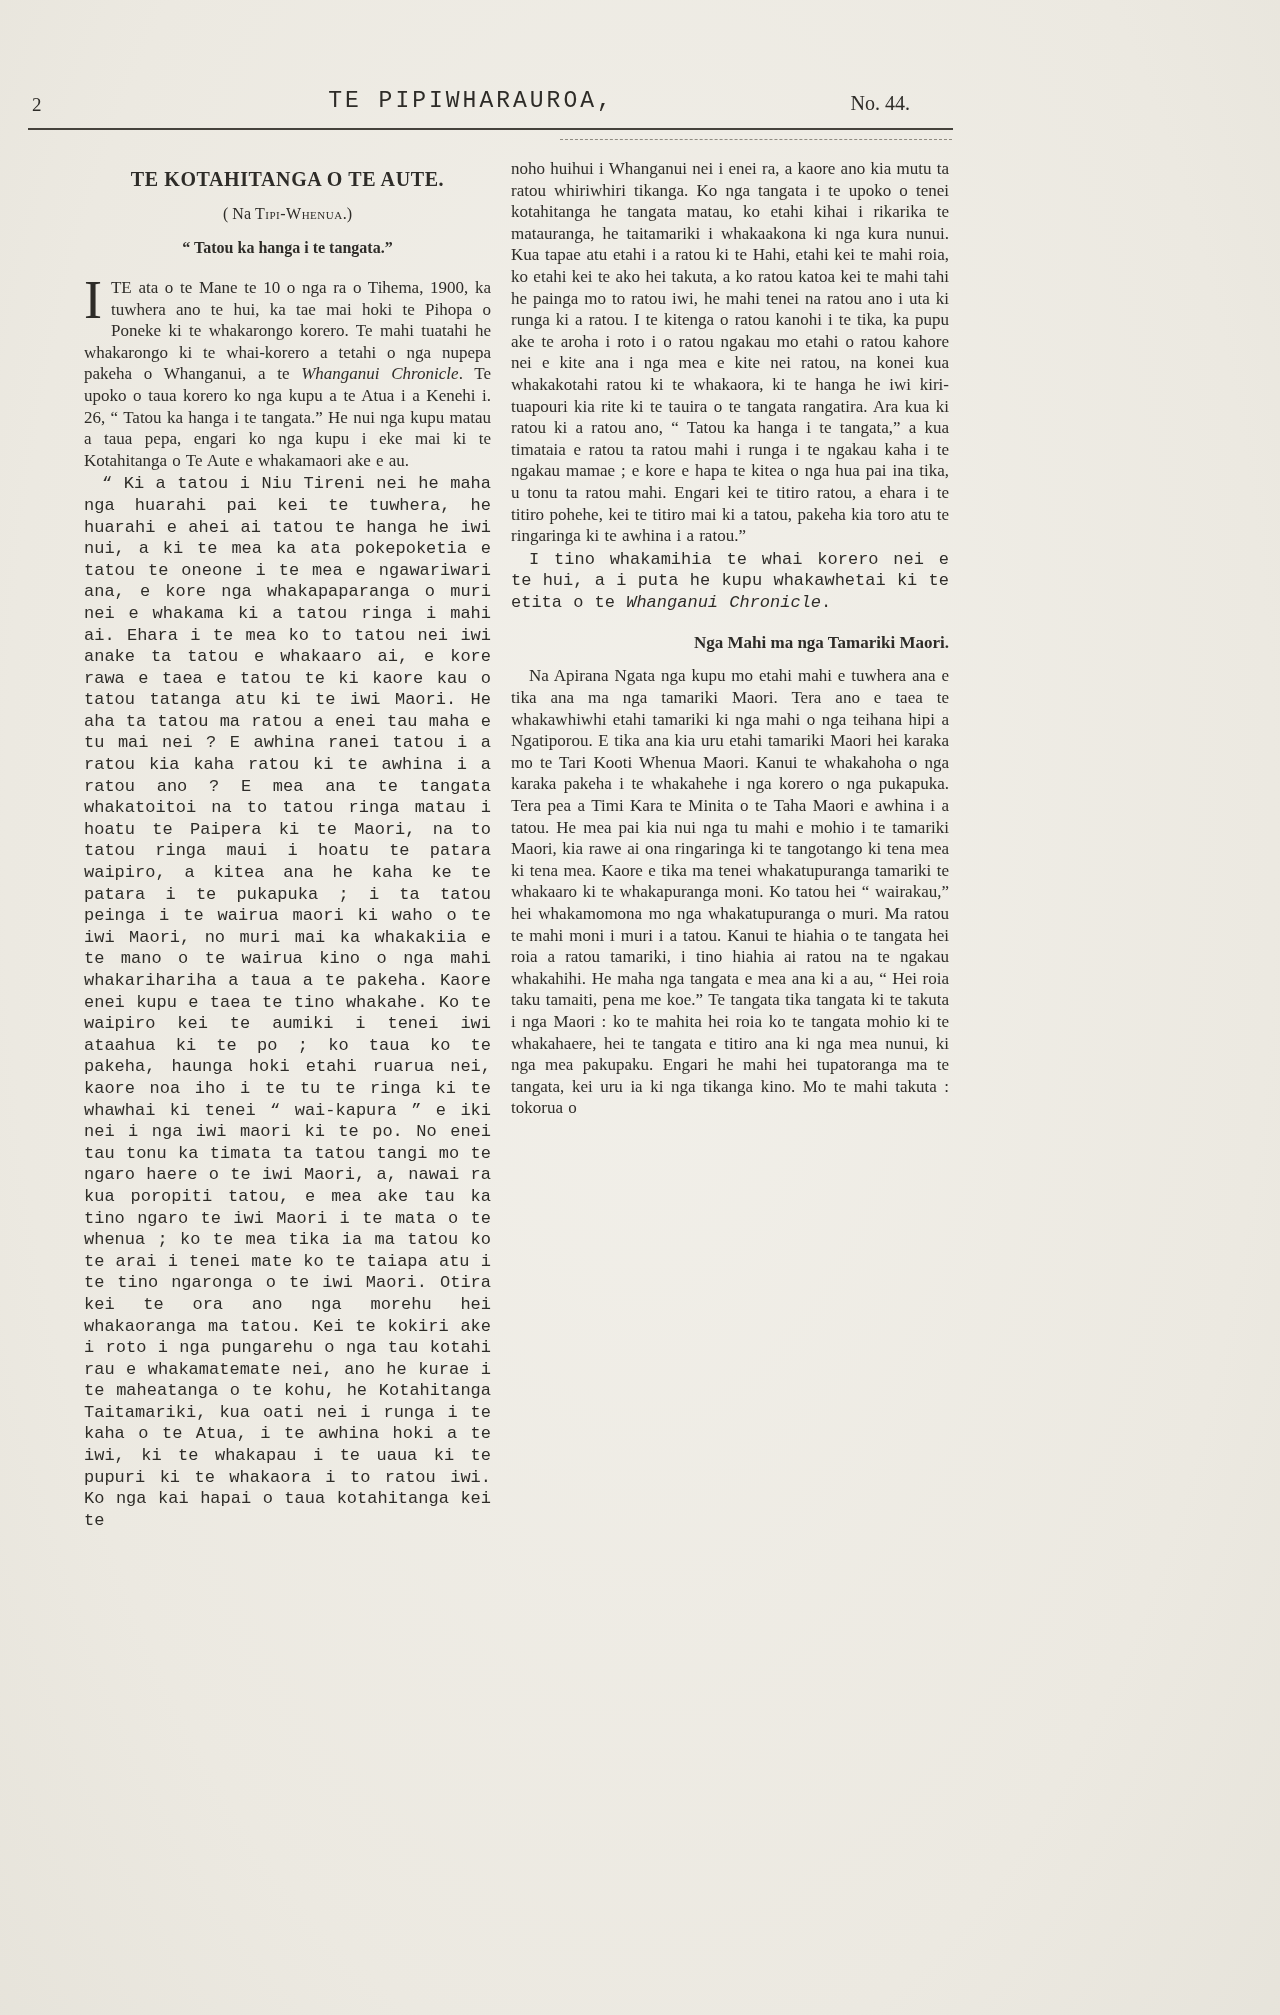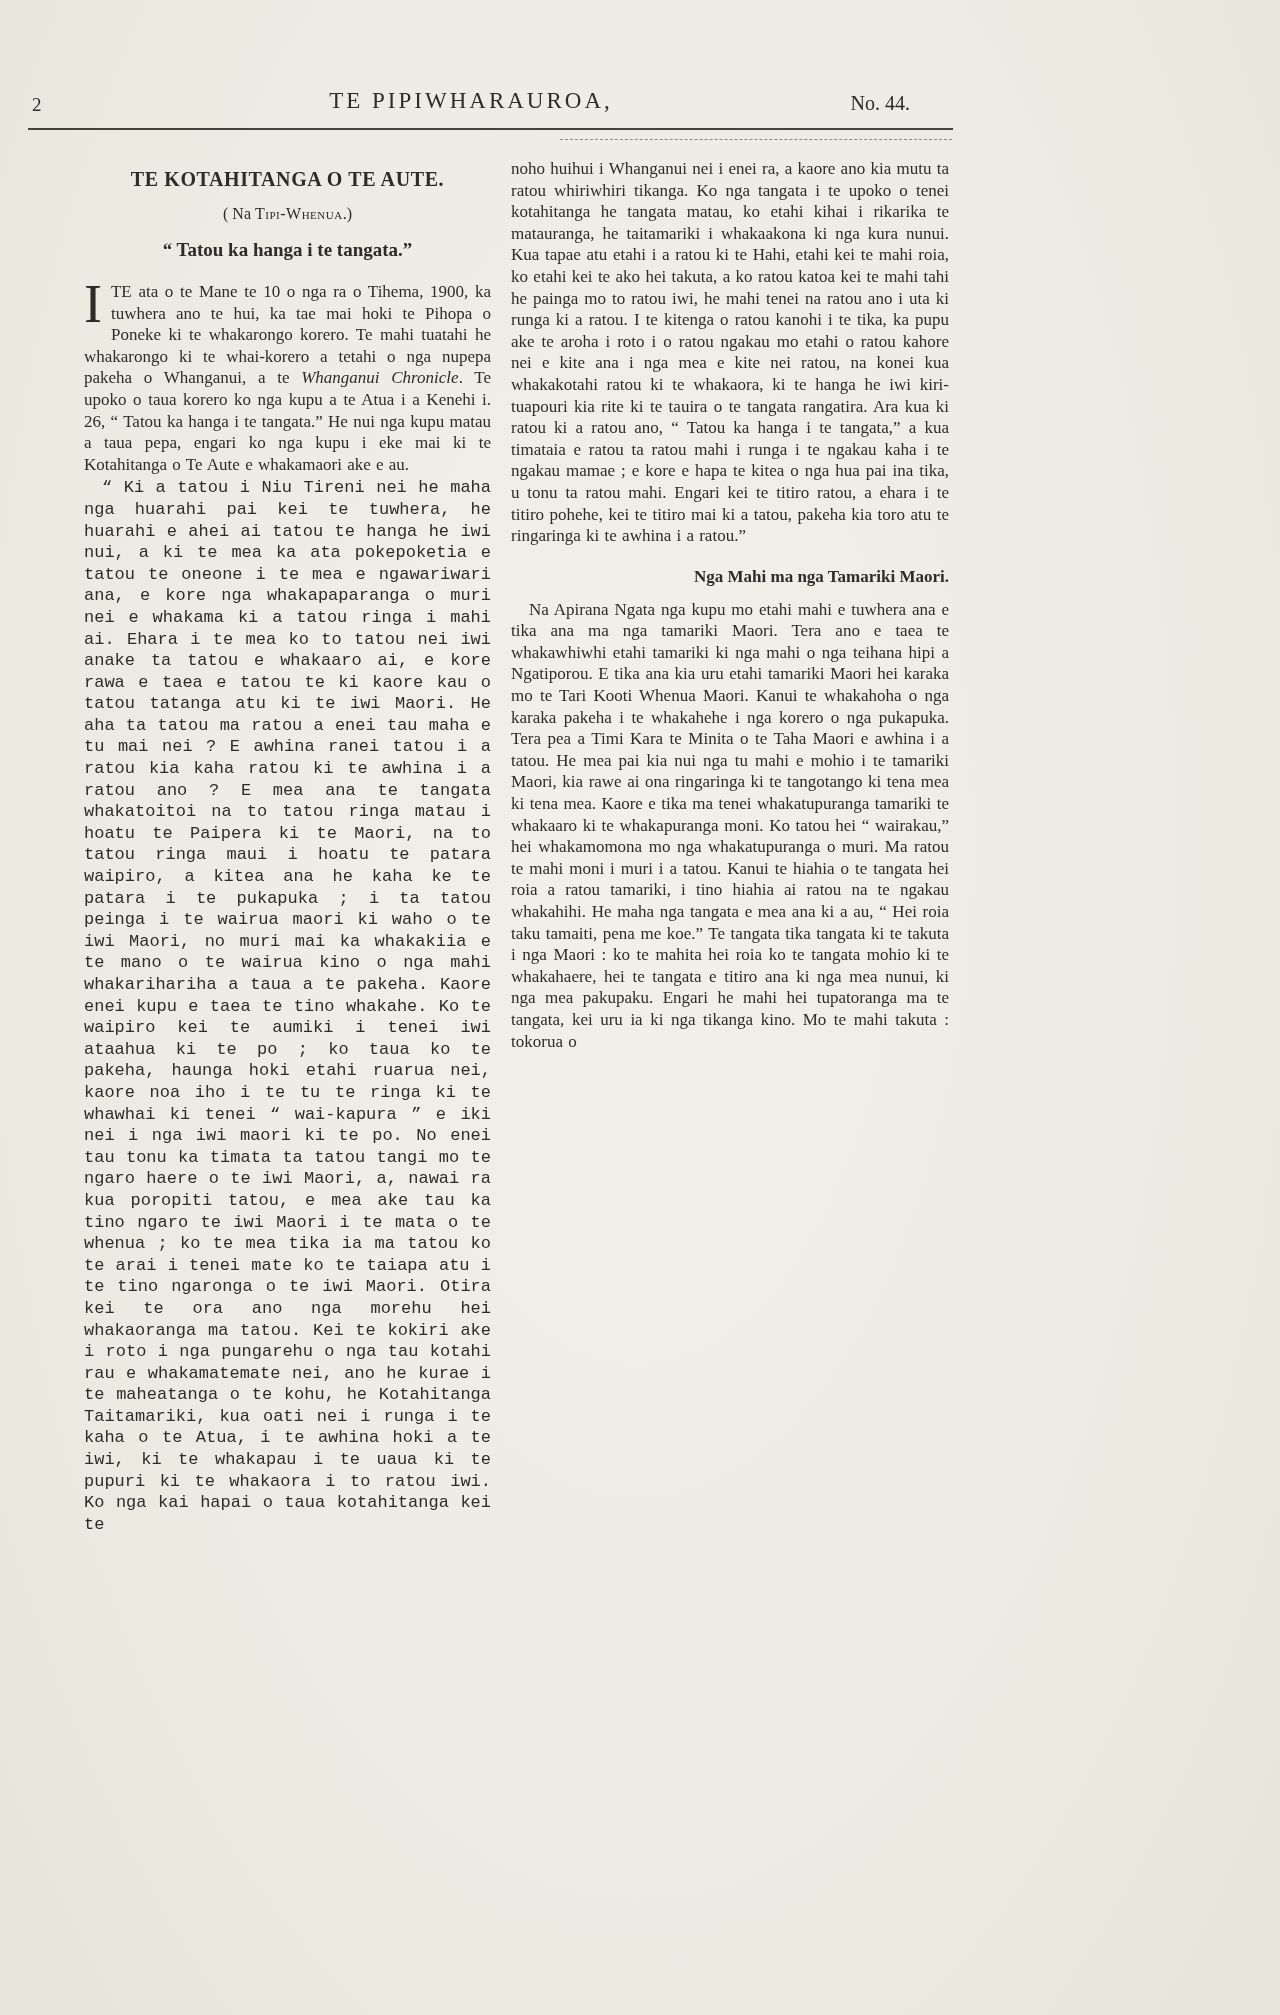--- a/index.html
+++ b/index.html
@@ -17,38 +17,38 @@
 
   
   .masthead {
     position: relative;
     margin: 88px 0 0 32px;
     width: 878px;
     height: 32px;
   }
   .pgnum  { position: absolute; left: 0; top: 6px; font-size: 19px; }
   .jtitle { position: absolute; left: 50%; transform: translateX(-50%); top: 0;
-            font-size: 23px; letter-spacing: 3px; white-space: nowrap; }
+            font-size: 23px; letter-spacing: 3px; white-space: nowrap; font-family: Liberation Mono, monospace; }
   .issue  { position: absolute; right: 0; top: 4px; font-size: 20px; }
 
   .rule        { margin: 8px 0 0 28px; width: 925px; border-top: 2px solid #45423c; }
   .rule-dashed { margin: 9px 0 0 560px; width: 392px; border-top: 1px dashed #8d897f; }
 
   
   .columns { display: flex; gap: 20px; margin: 18px 0 17px 84px; }
   .col-left  { width: 407px; }
   .col-right { width: 438px; }
 
   .art-title {
     font-size: 20px; font-weight: bold; text-align: center;
     margin: 10px 0 14px 0; letter-spacing: 0.6px;
   }
   .byline { text-align: center; font-size: 16px; margin: 0 0 16px 0; }
   .byline .sc { font-variant: small-caps; letter-spacing: 0.5px; }
-  .epigraph { text-align: center; font-weight: bold; font-size: 19px; margin: 0 0 20px 0; }
+  .epigraph { text-align: center; font-weight: bold; font-size: 16px; margin: 0 0 20px 0; }
 
   p.body {
     font-size: 17px; line-height: 21.6px;
     text-align: justify; margin: 0;
     word-spacing: 1px;
   }
   p.body + p.body { margin-top: 2px; font-family: Liberation Mono, monospace; }
   .indent { text-indent: 18px; }
 
   .dropcap {
@@ -86,20 +86,21 @@
       <div class="epigraph">“ Tatou ka hanga i te tangata.”</div>
 
       <p class="body"><span class="dropcap">I</span><span><span>TE ata o te Mane te 10 o nga ra o Tihema, 1900, ka tuwhera ano te hui, ka tae mai hoki te Pihopa o Poneke ki te whakarongo korero.  Te mahi tuatahi he whakarongo ki te whai-korero a tetahi o nga nupepa pakeha o Whanganui, a te </span><i>Whanganui Chronicle</i><span>.  Te upoko o taua korero ko nga kupu a te Atua i a Kenehi i. 26, “ Tatou ka hanga i te tangata.”  He nui nga kupu matau a taua pepa, engari ko nga kupu i eke mai ki te Kotahitanga o Te Aute e whakamaori ake e au.</span></span></p>
 
       <p class="body indent">“ Ki a tatou i Niu Tireni nei he maha nga huarahi pai kei te tuwhera, he huarahi e ahei ai tatou te hanga he iwi nui, a ki te mea ka ata pokepoketia e tatou te oneone i te mea e ngawariwari ana, e kore nga whakapaparanga o muri nei e whakama ki a tatou ringa i mahi ai.  Ehara i te mea ko to tatou nei iwi anake ta tatou e whakaaro ai, e kore rawa e taea e tatou te ki kaore kau o tatou tatanga atu ki te iwi Maori.  He aha ta tatou ma ratou a enei tau maha e tu mai nei ?  E awhina ranei tatou i a ratou kia kaha ratou ki te awhina i a ratou ano ?  E mea ana te tangata whakatoitoi na to tatou ringa matau i hoatu te Paipera ki te Maori, na to tatou ringa maui i hoatu te patara waipiro, a kitea ana he kaha ke te patara i te pukapuka ; i ta tatou peinga i te wairua maori ki waho o te iwi Maori, no muri mai ka whakakiia e te mano o te wairua kino o nga mahi whakarihariha a taua a te pakeha.  Kaore enei kupu e taea te tino whakahe.  Ko te waipiro kei te aumiki i tenei iwi ataahua ki te po ; ko taua ko te pakeha, haunga hoki etahi ruarua nei, kaore noa iho i te tu te ringa ki te whawhai ki tenei “ wai-kapura ” e iki nei i nga iwi maori ki te po.  No enei tau tonu ka timata ta tatou tangi mo te ngaro haere o te iwi Maori, a, nawai ra kua poropiti tatou, e mea ake tau ka tino ngaro te iwi Maori i te mata o te whenua ; ko te mea tika ia ma tatou ko te arai i tenei mate ko te taiapa atu i te tino ngaronga o te iwi Maori.  Otira kei te ora ano nga morehu hei whakaoranga ma tatou.  Kei te kokiri ake i roto i nga pungarehu o nga tau kotahi rau e whakamatemate nei, ano he kurae i te maheatanga o te kohu, he Kotahitanga Taitamariki, kua oati nei i runga i te kaha o te Atua, i te awhina hoki a te iwi, ki te whakapau i te uaua ki te pupuri ki te whakaora i to ratou iwi.  Ko nga kai hapai o taua kotahitanga kei te</p>
     </section>
 
     <section class="col col-right">
       <p class="body">noho huihui i Whanganui nei i enei ra, a kaore ano kia mutu ta ratou whiriwhiri tikanga.  Ko nga tangata i te upoko o tenei kotahitanga he tangata matau, ko etahi kihai i rikarika te matauranga, he taitamariki i whakaakona ki nga kura nunui.  Kua tapae atu etahi i a ratou ki te Hahi, etahi kei te mahi roia, ko etahi kei te ako hei takuta, a ko ratou katoa kei te mahi tahi he painga mo to ratou iwi, he mahi tenei na ratou ano i uta ki runga ki a ratou.  I te kitenga o ratou kanohi i te tika, ka pupu ake te aroha i roto i o ratou ngakau mo etahi o ratou kahore nei e kite ana i nga mea e kite nei ratou, na konei kua whakakotahi ratou ki te whakaora, ki te hanga he iwi kiri-tuapouri kia rite ki te tauira o te tangata rangatira.  Ara kua ki ratou ki a ratou ano, “ Tatou ka hanga i te tangata,” a kua timataia e ratou ta ratou mahi i runga i te ngakau kaha i te ngakau mamae ;  e kore e hapa te kitea o nga hua pai ina tika, u tonu ta ratou mahi.  Engari kei te titiro ratou, a ehara i te titiro pohehe, kei te titiro mai ki a tatou, pakeha kia toro atu te ringaringa ki te awhina i a ratou.”</p>
 
+      <p class="body indent"><span>I tino whakamihia te whai korero nei e te hui, a i puta he kupu whakawhetai ki te etita o te </span><i>Whanganui Chronicle</i><span>.</span></p>
 
       <h2 class="section-heading">Nga Mahi ma nga Tamariki Maori.</h2>
 
       <p class="body indent">Na Apirana Ngata nga kupu mo etahi mahi e tuwhera ana e tika ana ma nga tamariki Maori.  Tera ano e taea te whakawhiwhi etahi tamariki ki nga mahi o nga teihana hipi a Ngatiporou.  E tika ana kia uru etahi tamariki Maori hei karaka mo te Tari Kooti Whenua Maori.  Kanui te whakahoha o nga karaka pakeha i te whakahehe i nga korero o nga pukapuka.  Tera pea a Timi Kara te Minita o te Taha Maori e awhina i a tatou.  He mea pai kia nui nga tu mahi e mohio i te tamariki Maori, kia rawe ai ona ringaringa ki te tangotango ki tena mea ki tena mea.  Kaore e tika ma tenei whakatupuranga tamariki te whakaaro ki te whakapuranga moni.  Ko tatou hei “ wairakau,” hei whakamomona mo nga whakatupuranga o muri.  Ma ratou te mahi moni i muri i a tatou.  Kanui te hiahia o te tangata hei roia a ratou tamariki, i tino hiahia ai ratou na te ngakau whakahihi.  He maha nga tangata e mea ana ki a au, “ Hei roia taku tamaiti, pena me koe.”  Te tangata tika tangata ki te takuta i nga Maori : ko te mahita hei roia ko te tangata mohio ki te whakahaere, hei te tangata e titiro ana ki nga mea nunui, ki nga mea pakupaku.  Engari he mahi hei tupatoranga ma te tangata, kei uru ia ki nga tikanga kino.  Mo te mahi takuta : tokorua o</p>
     </section>
 
   </main>
 
 </div>
 

